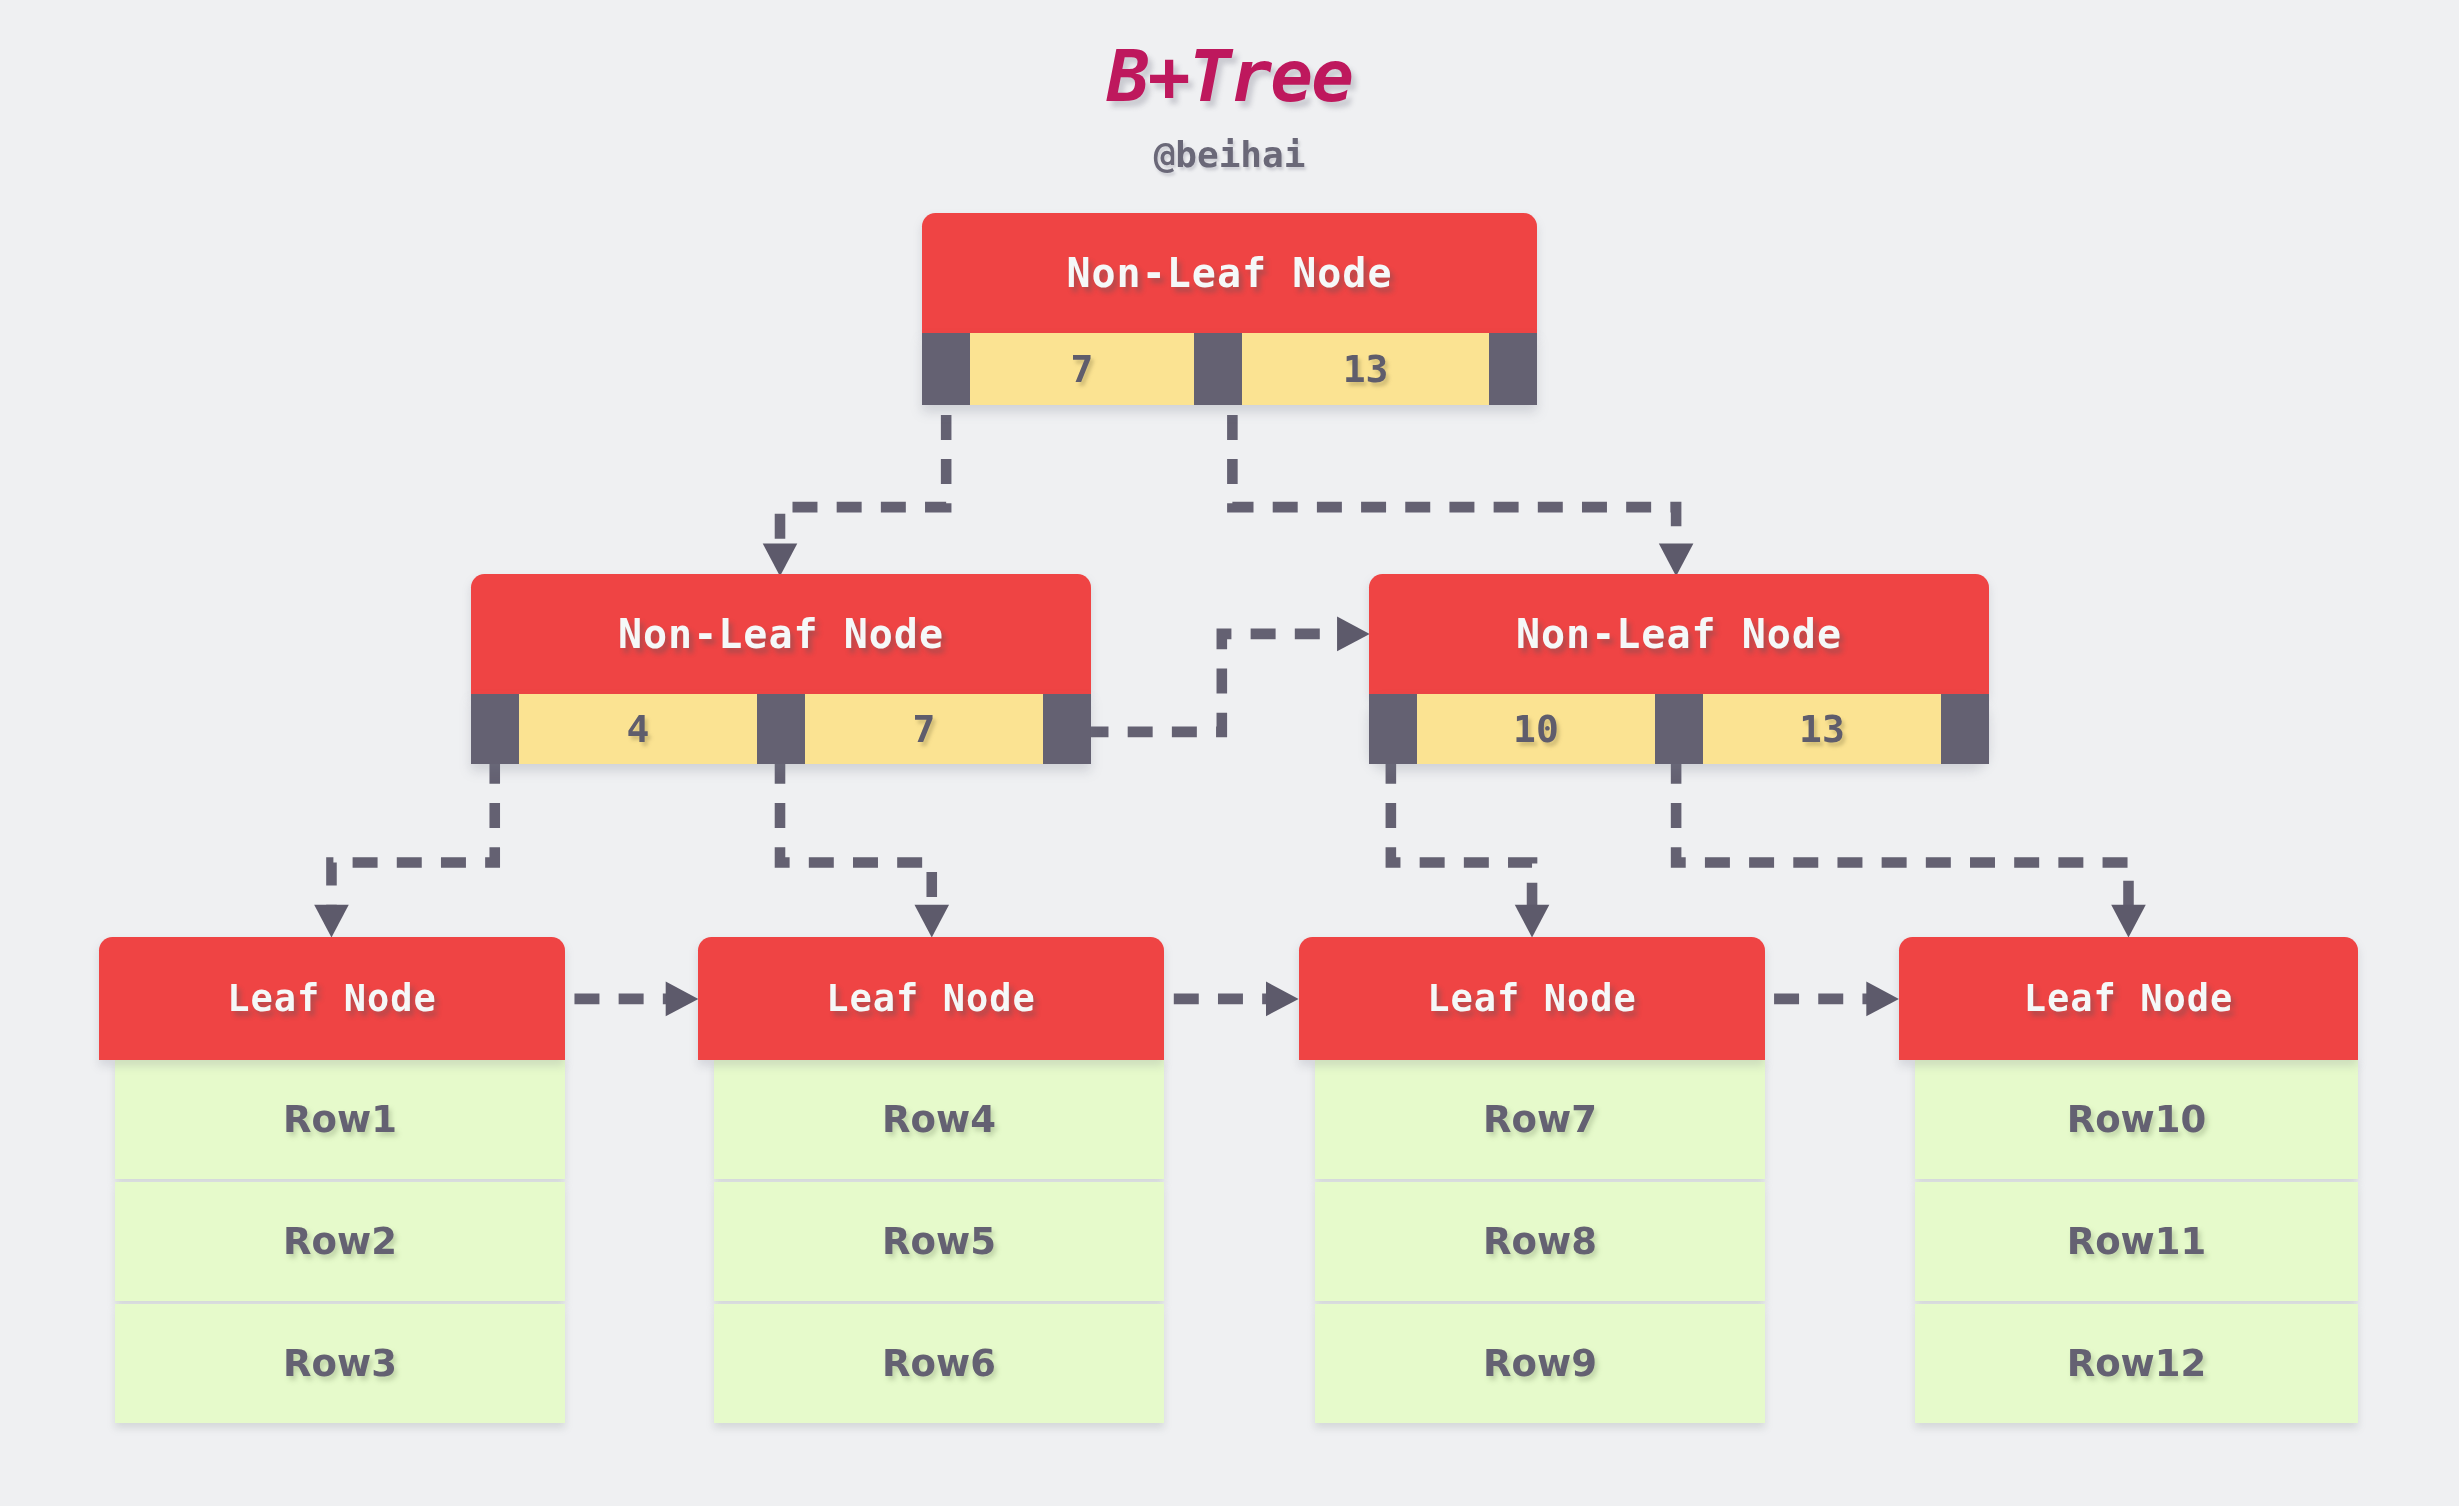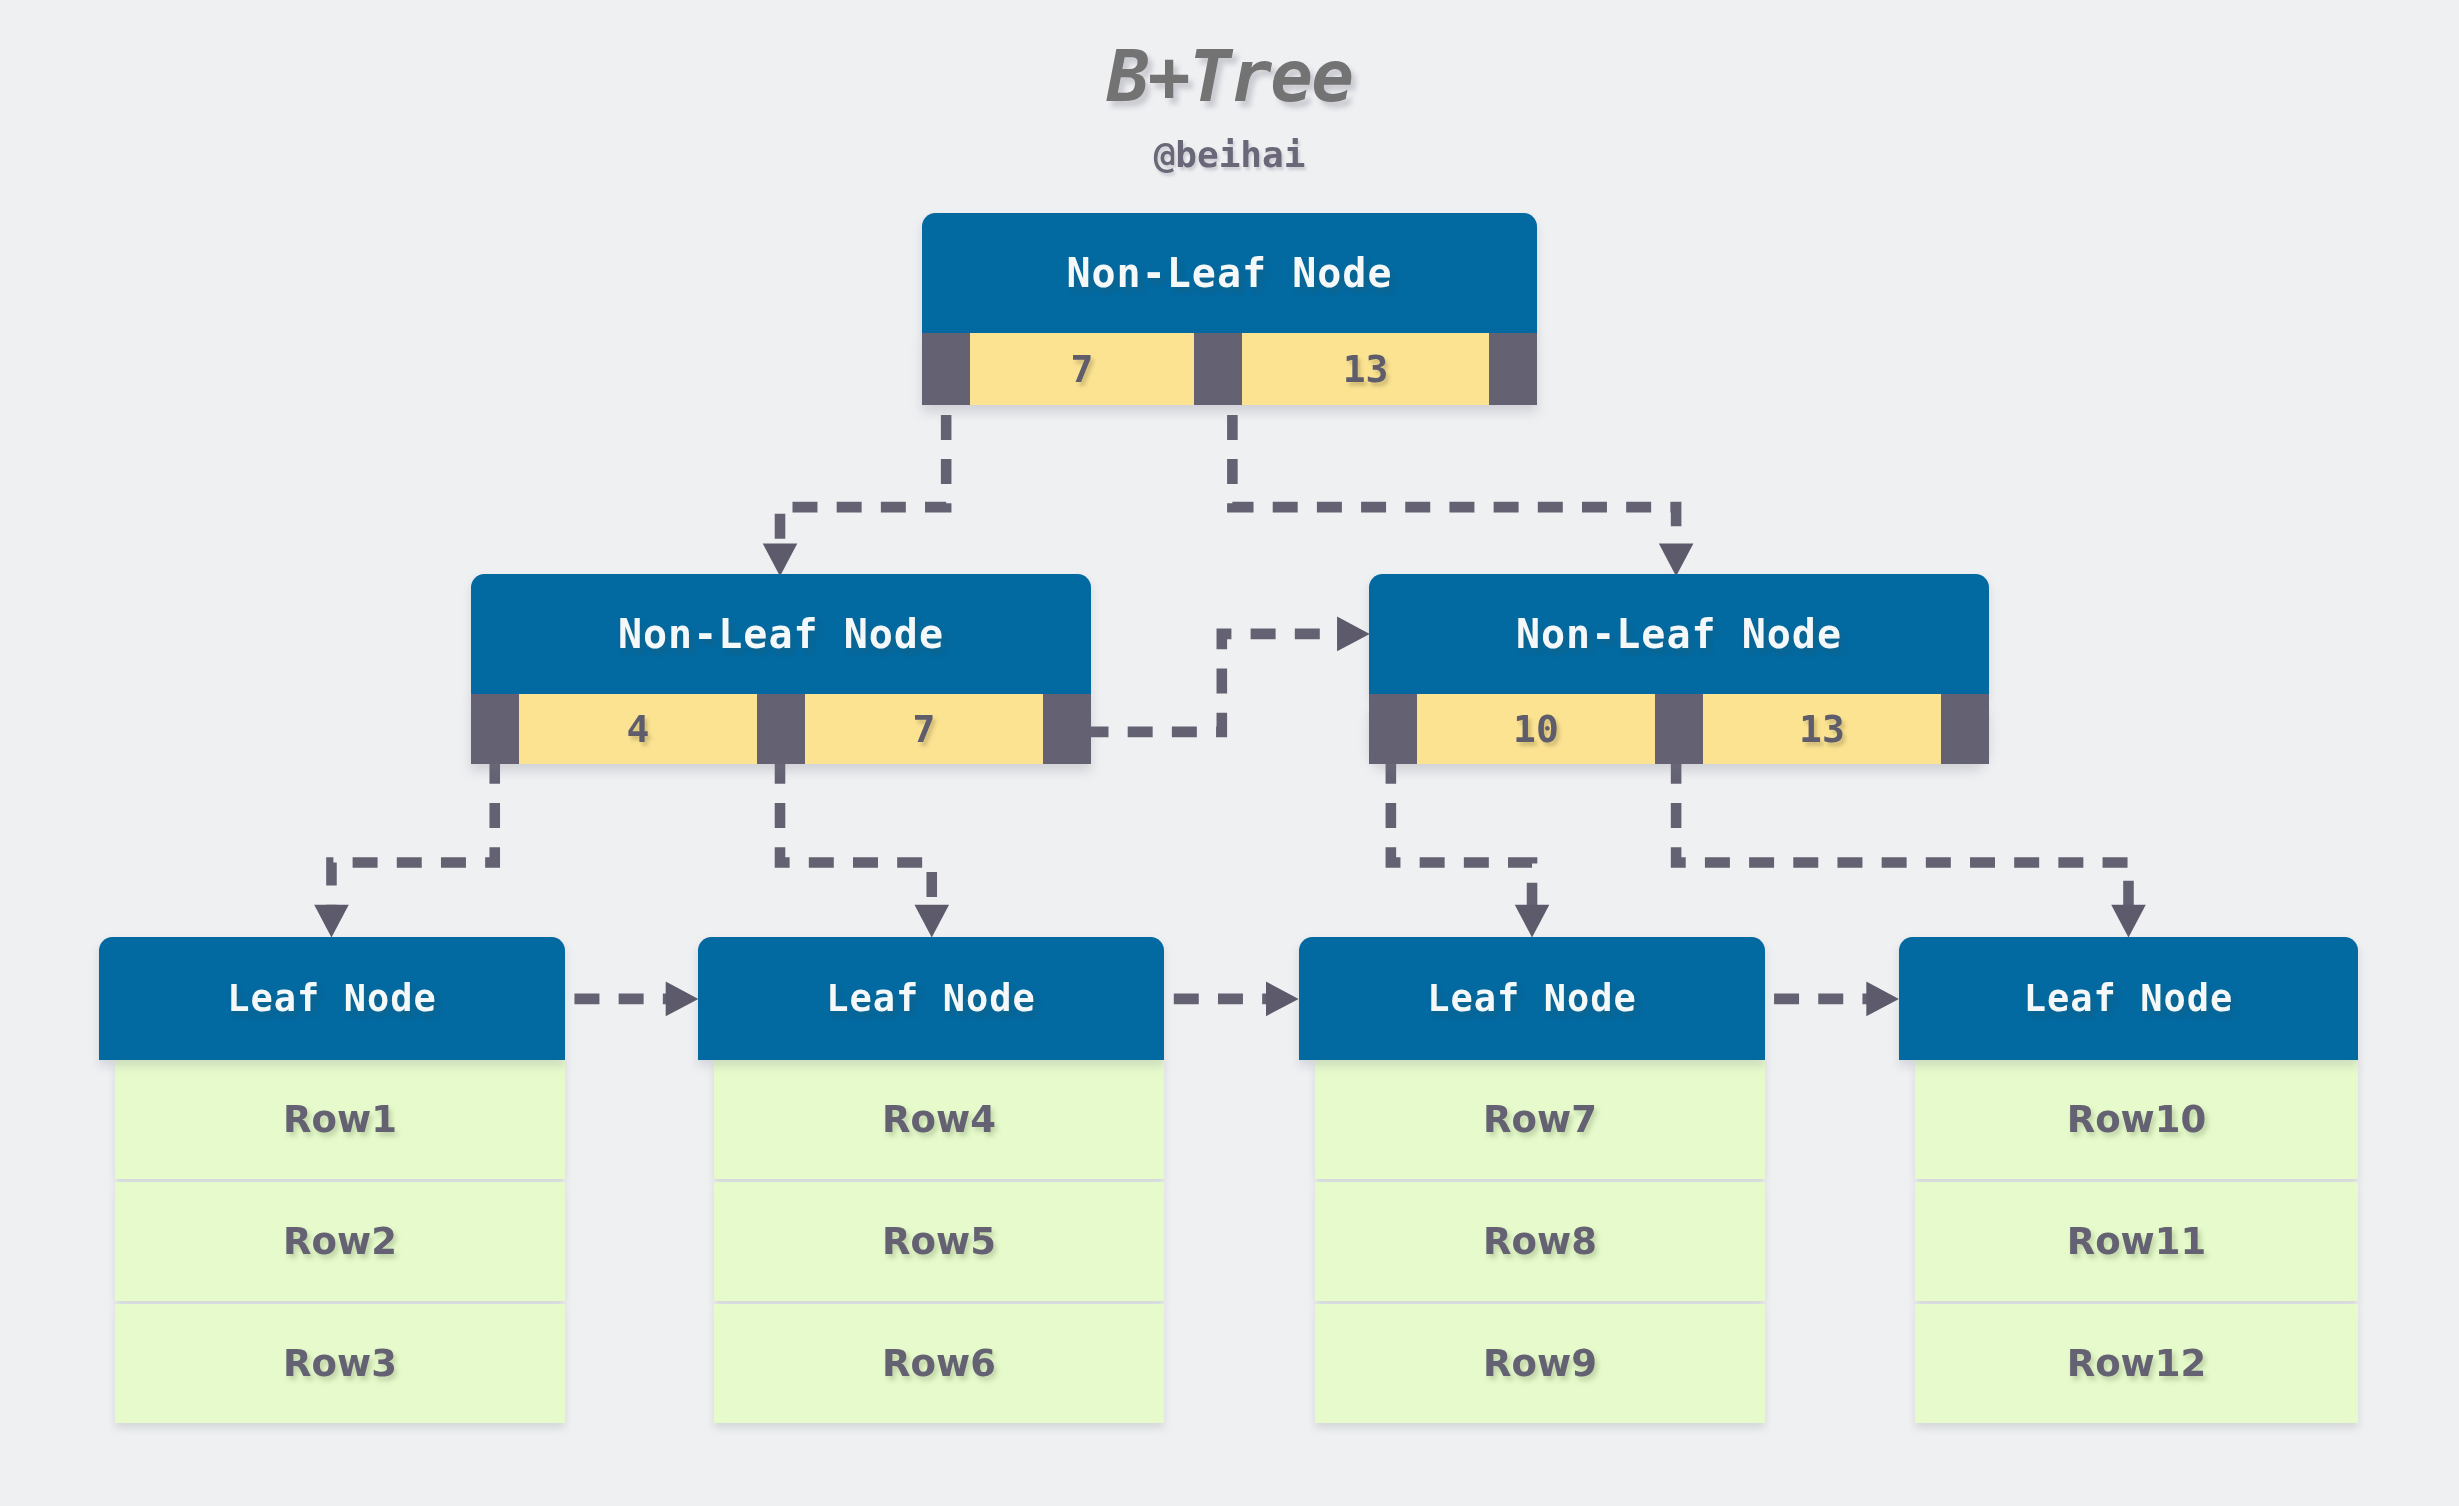--- a/index.html
+++ b/index.html
@@ -20,42 +20,42 @@
   #title {
     position: absolute;
     left: 0; right: 0;
     top: 35px;
     text-align: center;
     font-family: "DejaVu Sans Mono", monospace;
     font-size: 71px;
     font-weight: bold;
     font-style: italic;
     letter-spacing: -1.9px;
-    color: #737373;
+    color: #be185d;
     text-shadow: 4.8px 5.8px 4.8px rgba(120,120,135,0.30);
   }
   #subtitle {
     position: absolute;
     left: 0; right: 0;
     top: 134px;
     text-align: center;
     font-family: "DejaVu Sans Mono", monospace;
     font-size: 36px;
     font-weight: bold;
     color: #6a6878;
     text-shadow: 1.9px 2.9px 2.9px rgba(120,120,135,0.28);
   }
 
   
   .node {
     position: absolute;
     box-sizing: border-box;
   }
   .node-header {
-    background: #0369a1;
+    background: #ef4444;
     border-radius: 13.4px 13.4px 0 0;
     color: #f5f8f8;
     font-family: "DejaVu Sans Mono", monospace;
     font-weight: bold;
     display: flex;
     align-items: center;
     justify-content: center;
     box-shadow: 0 5.8px 9.6px rgba(120,125,140,0.22);
     position: relative;
     z-index: 2;

